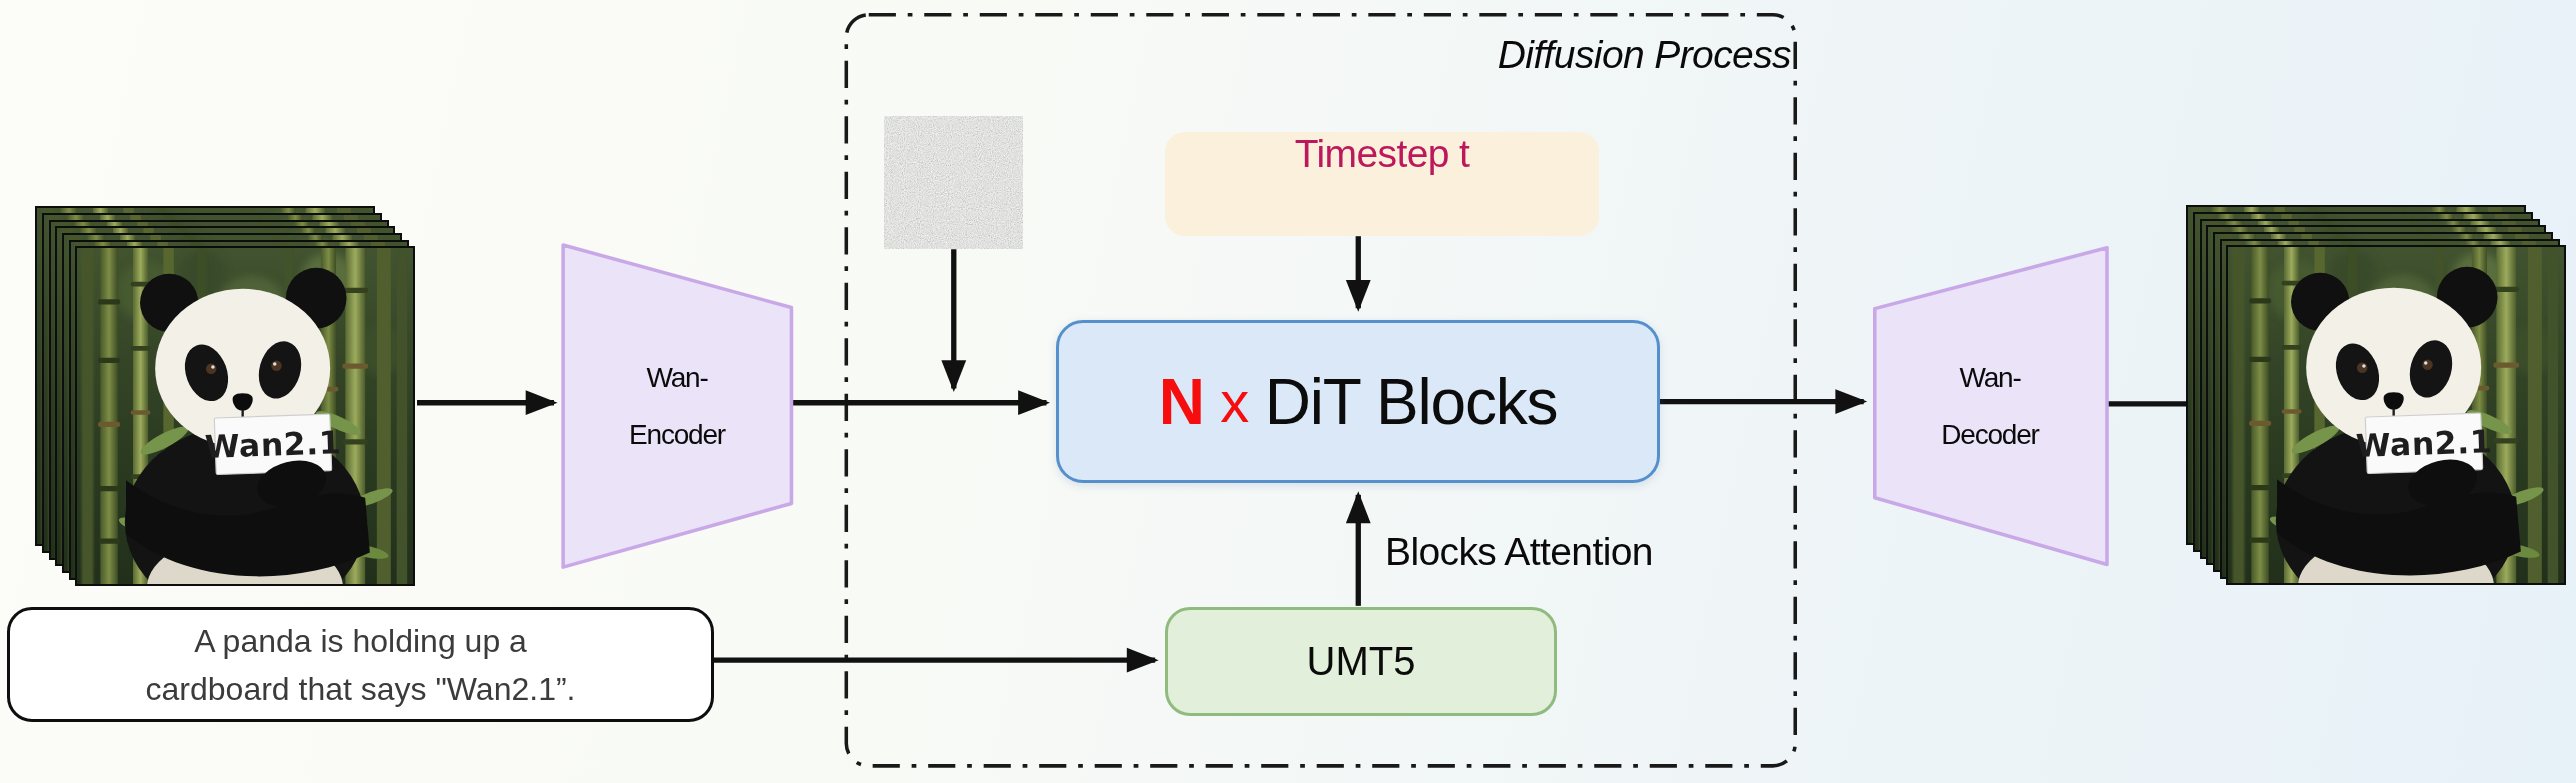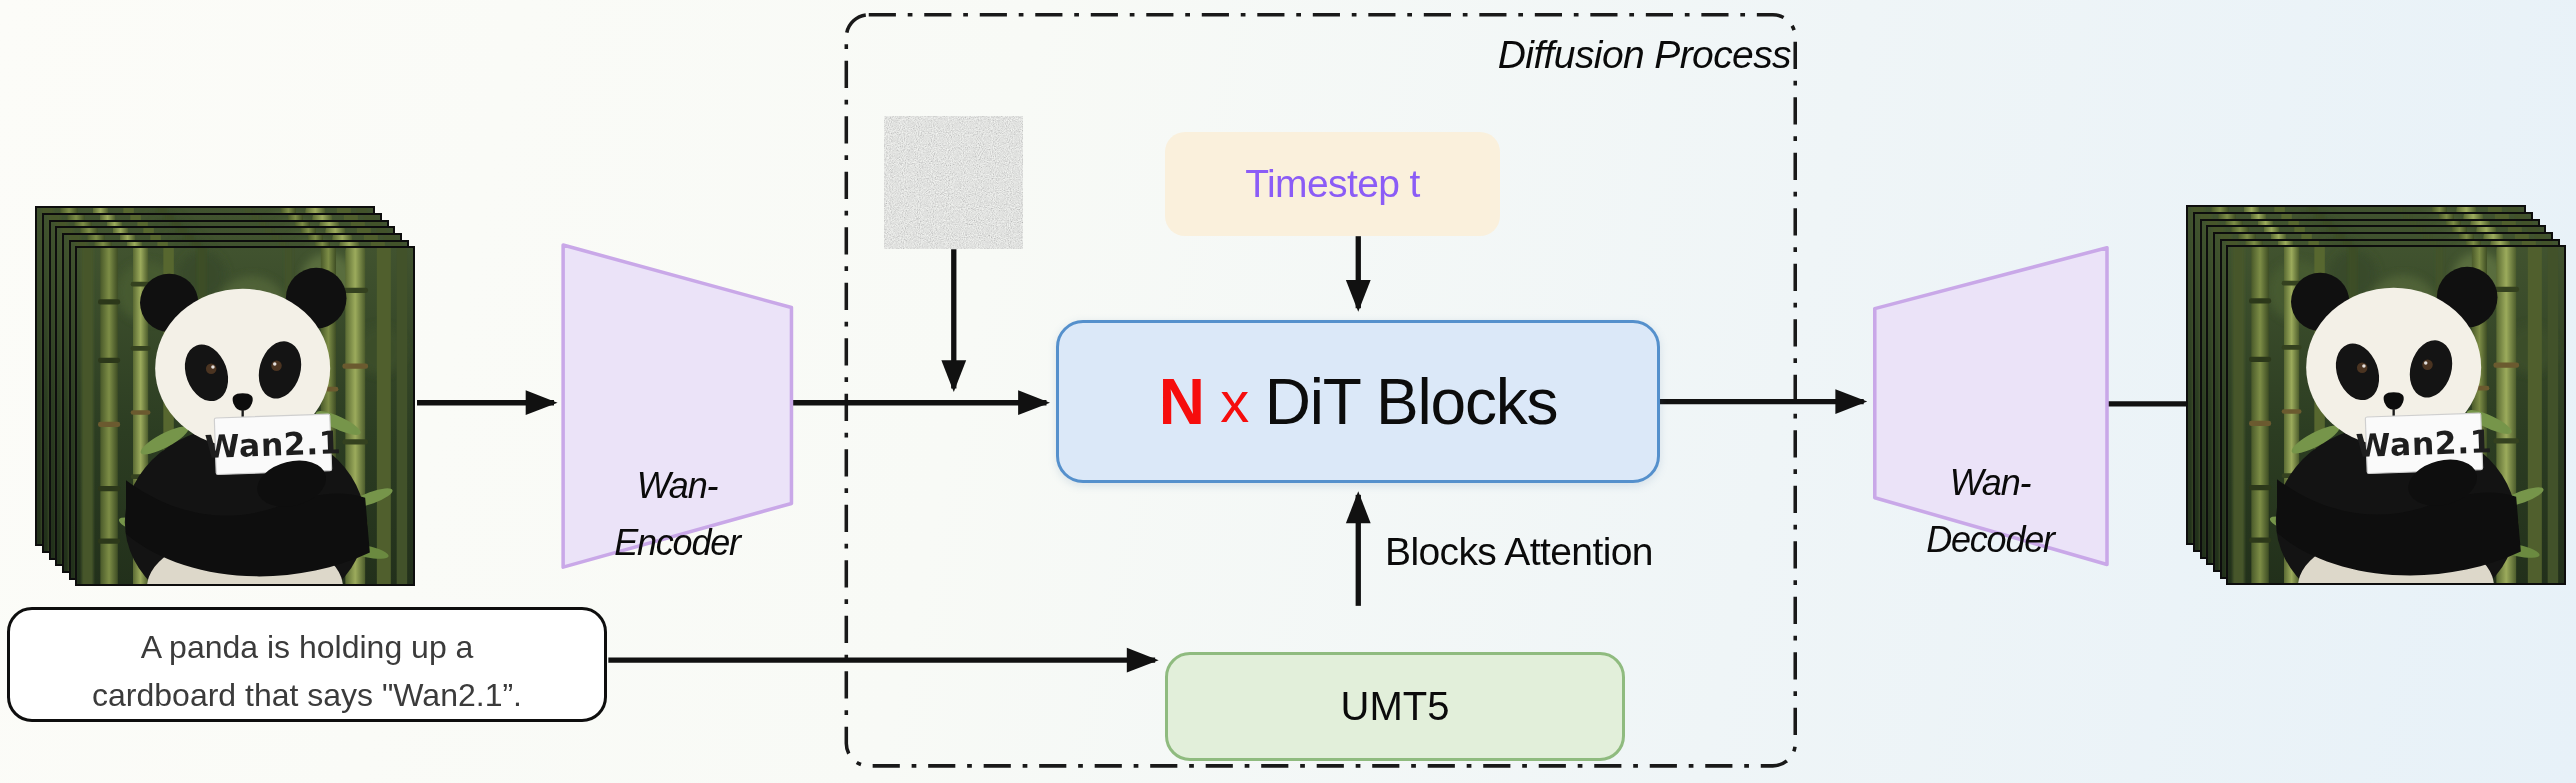--- a/index.html
+++ b/index.html
@@ -16,55 +16,53 @@
   
   .stack{position:absolute;width:384px;height:384px;}
   .frame{
     position:absolute;width:340px;height:340px;
     border:2.4px solid #0d0d0d;box-sizing:border-box;
     background:#2c3d23;
   }
   .frame svg{display:block;width:100%;height:100%;}
   
   .promptbox{
-    left:7px;top:607px;width:600px;height:115px;
+    left:7px;top:607px;width:707px;height:115px;
     background:#ffffff;border:3px solid #0e0e0e;border-radius:25px;
-    display:flex;flex-direction:column;justify-content:flex-end;align-items:center;
+    display:flex;flex-direction:column;justify-content:center;align-items:center;
     box-sizing:border-box;
   }
   .promptbox .line{font-size:32px;line-height:48px;color:#3b3b3b;letter-spacing:0px;white-space:nowrap;}
   .trapz-label{
-    display:flex;flex-direction:column;justify-content:flex-end;align-items:center;
-    font-size:36px;line-height:57px;font-weight:500;letter-spacing:-1.2px;color:#0b0b0b;
+    display:flex;flex-direction:column;justify-content:center;align-items:center;
+    font-size:28px;line-height:57px;font-weight:500;letter-spacing:-1.2px;color:#0b0b0b;
     text-align:center;
-    font-style:italic;
   }
   .timestep{
-    left:1165px;top:132px;width:335px;height:104px;
+    left:1165px;top:132px;width:434px;height:104px;
     background:#faf0dc;border-radius:20px;
-    display:flex;justify-content:center;align-items:center;
-    font-size:39px;font-weight:500;letter-spacing:-0.6px;color:#8b5cf6;
+    display:flex;justify-content:center;align-items:flex-start;
+    font-size:39px;font-weight:500;letter-spacing:-0.6px;color:#be185d;
   }
   .ditbox{
     left:1056px;top:320px;width:604px;height:163px;
     background:#dbe8f8;border:3.5px solid #5590cc;border-radius:27px;
     display:flex;justify-content:center;align-items:center;
     box-sizing:border-box;
     box-shadow:0 2.4px 8.3px rgba(90,130,170,0.18);
   }
   .ditbox .n{font-size:64px;font-weight:700;color:#f60d0d;letter-spacing:0;}
   .ditbox .x{font-size:58px;font-weight:400;color:#f60d0d;margin:0 15.4px;}
   .ditbox .blocks{font-size:64px;font-weight:500;color:#0c0c0c;letter-spacing:-1.2px;}
   .umt5{
-    left:1165px;top:607px;width:460px;height:109px;
+    left:1165px;top:607px;width:392px;height:109px;
     background:#e2efda;border:3.5px solid #8fbb7f;border-radius:25px;
     display:flex;justify-content:center;align-items:center;
     font-size:40px;font-weight:400;letter-spacing:0;color:#0b0b0b;
     box-sizing:border-box;
-    margin-top:45px;
   }
   .crossattn{
     left:1385px;top:530px;font-size:39px;font-weight:500;letter-spacing:-0.6px;color:#0a0a0a;white-space:nowrap;
   }
   .difftitle{
     left:1335px;top:33px;width:456px;text-align:right;
     font-size:39px;font-style:italic;font-weight:400;letter-spacing:-0.6px;color:#0a0a0a;white-space:nowrap;
   }
 </style>
 </head>

